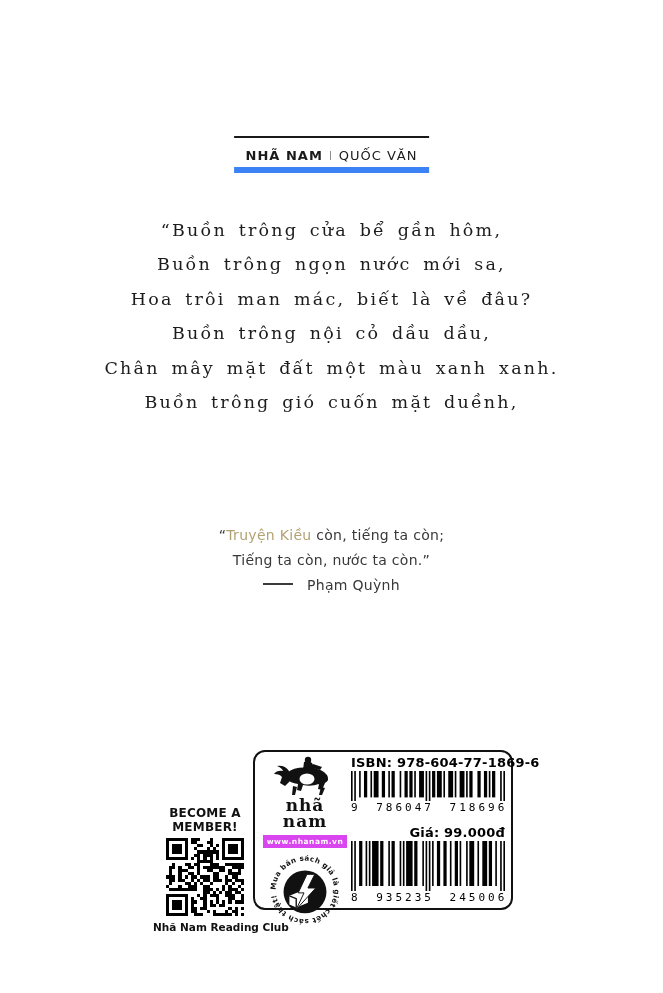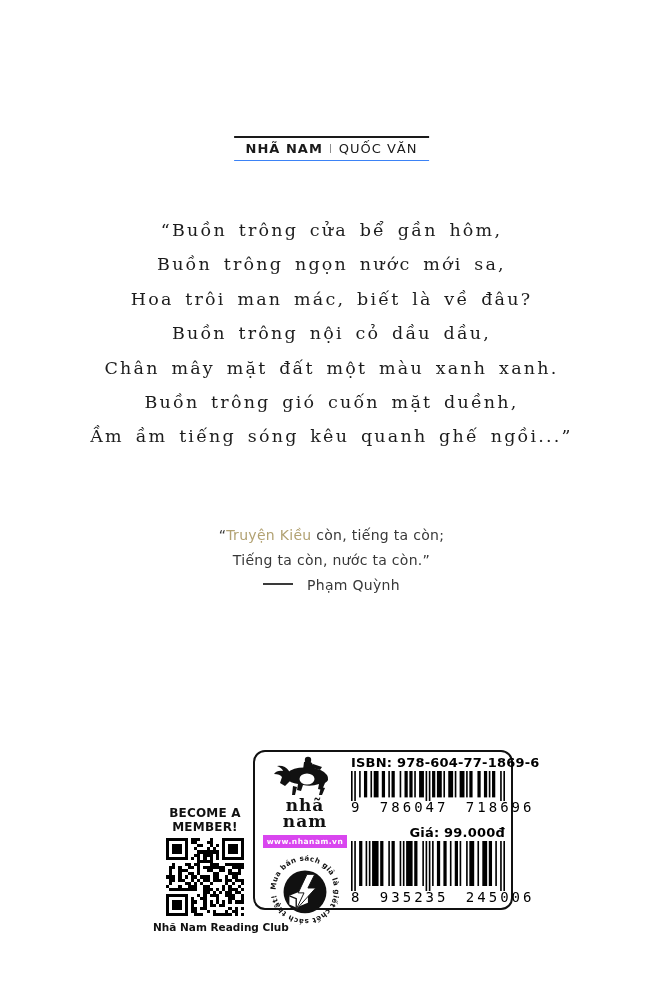--- a/index.html
+++ b/index.html
@@ -10,22 +10,22 @@
     margin: 0 auto;
     font-family: "DejaVu Sans", sans-serif;
     overflow: hidden;
   }
 
   
   .brand {
     position: absolute; top: 136px; left: 50%;
     transform: translateX(-50%);
     border-top: 2px solid #1a1a1a;
-    border-bottom: 1px solid #3b82f6;
-    padding: 3px 12px 4px 12px;
+    border-bottom: 6px solid #3b82f6;
+    padding: 10px 12px 4px 12px;
     white-space: nowrap;
     color: #1a1a1a;
     font-size: 13px;
   }
   .brand-name { font-weight: 700; letter-spacing: 1px; }
   .brand-sep  { font-weight: 300; color: #555; margin: 0 6px; }
   .brand-series { font-weight: 400; letter-spacing: 1px; }
 
   
   .poem {
@@ -97,21 +97,21 @@
   }
   .isbn-label {
     font-size: 13px; font-weight: 700; color: #000;
     letter-spacing: 0.2px; white-space: nowrap;
   }
   .barcode { width: 100%; display: block; }
   .bc1 { height: 30px; margin-top: 1px; }
   .bc2 { height: 50px; margin-top: 1px; }
   .digits {
     font-family: "DejaVu Sans Mono", monospace;
-    font-size: 14px; color: #000; 
+    font-size: 11px; color: #000; 
     letter-spacing: 3px; word-spacing: 6px; line-height: 13px;
     white-space: nowrap;
   }
   .price-label {
     text-align: right; font-weight: 700; font-size: 13px; color: #000;
     margin-top: 11px; letter-spacing: 0.2px;
   }
 </style>
 </head>
 <body>
@@ -122,21 +122,20 @@
     <span class="brand-name">NHÃ NAM</span><span class="brand-sep">I</span><span class="brand-series">QUỐC VĂN</span>
   </div>
 
   <div class="poem">
     <div class="poem-line">“Buồn trông cửa bể gần hôm,</div>
     <div class="poem-line">Buồn trông ngọn nước mới sa,</div>
     <div class="poem-line">Hoa trôi man mác, biết là về đâu?</div>
     <div class="poem-line">Buồn trông nội cỏ dầu dầu,</div>
     <div class="poem-line">Chân mây mặt đất một màu xanh xanh.</div>
     <div class="poem-line">Buồn trông gió cuốn mặt duềnh,</div>
-    <div class="poem-line">Ầm ầm tiếng sóng kêu quanh ghế ngồi...”</div>
   </div>
 
   <div class="quote">
     <div><span>“</span><span class="gold">Truyện Kiều</span><span> còn, tiếng ta còn;</span></div>
     <div>Tiếng ta còn, nước ta còn.”</div>
     <div><span class="attr-dash"></span><span>Phạm Quỳnh</span></div>
   </div>
 
   <div class="member">
     <div class="member-heading">BECOME A MEMBER!</div>

